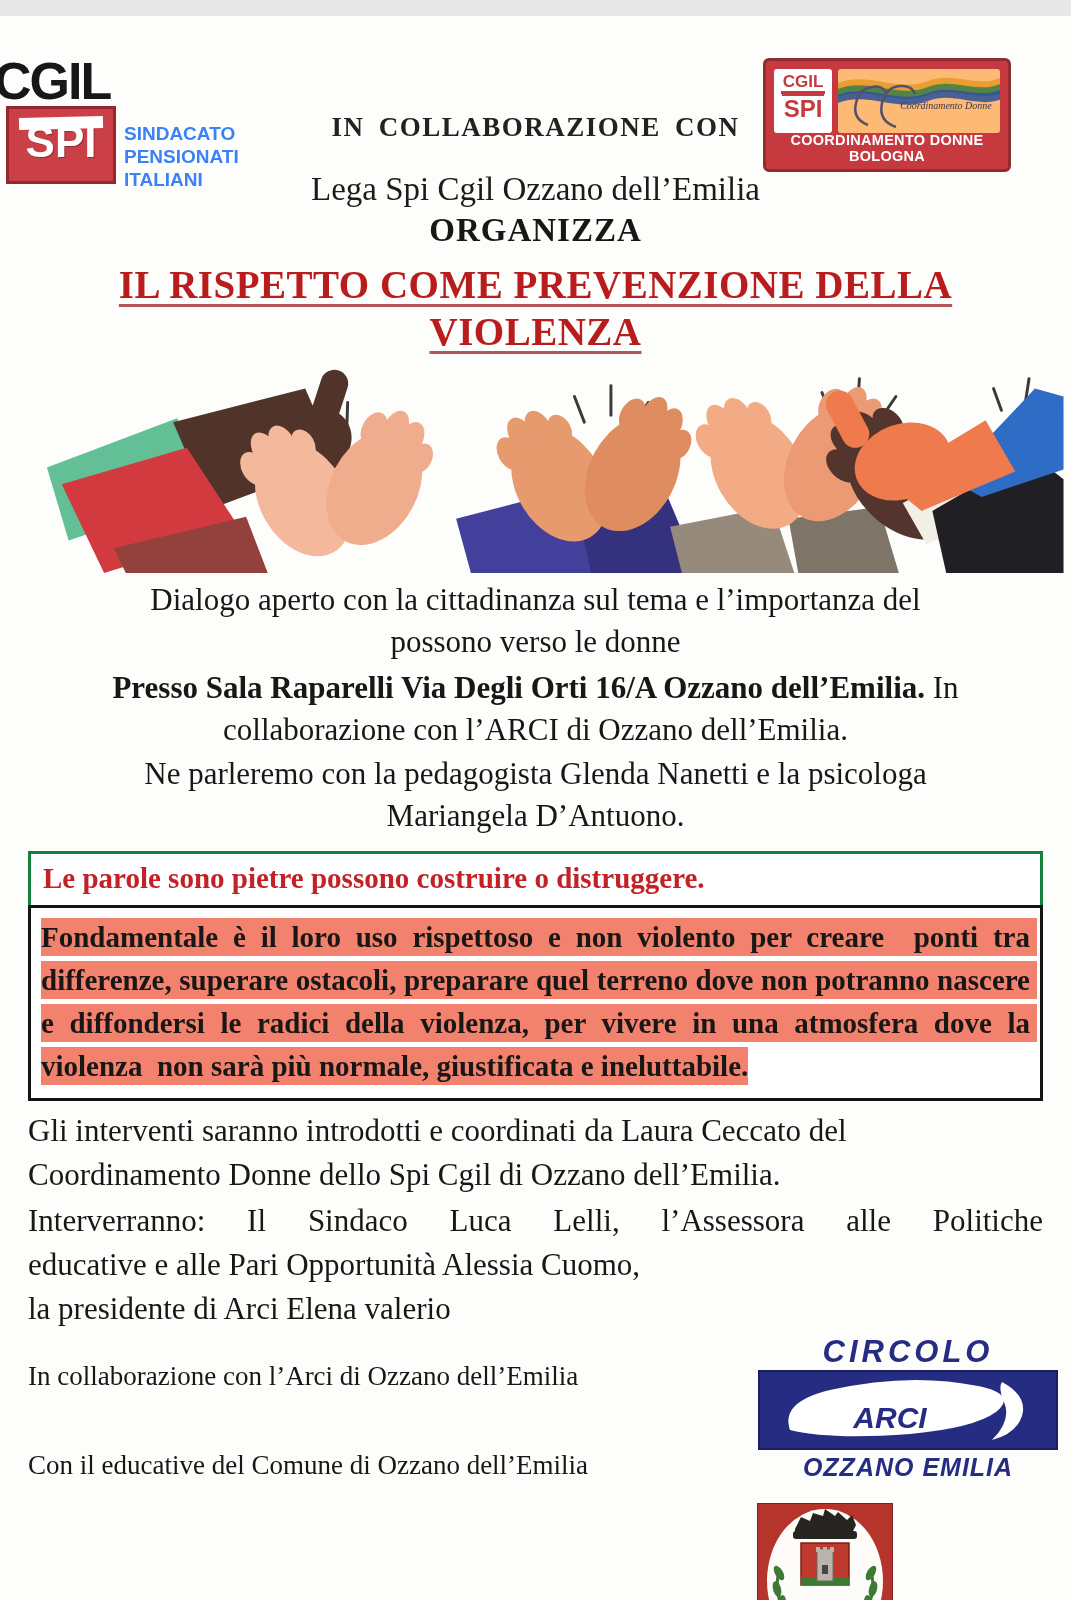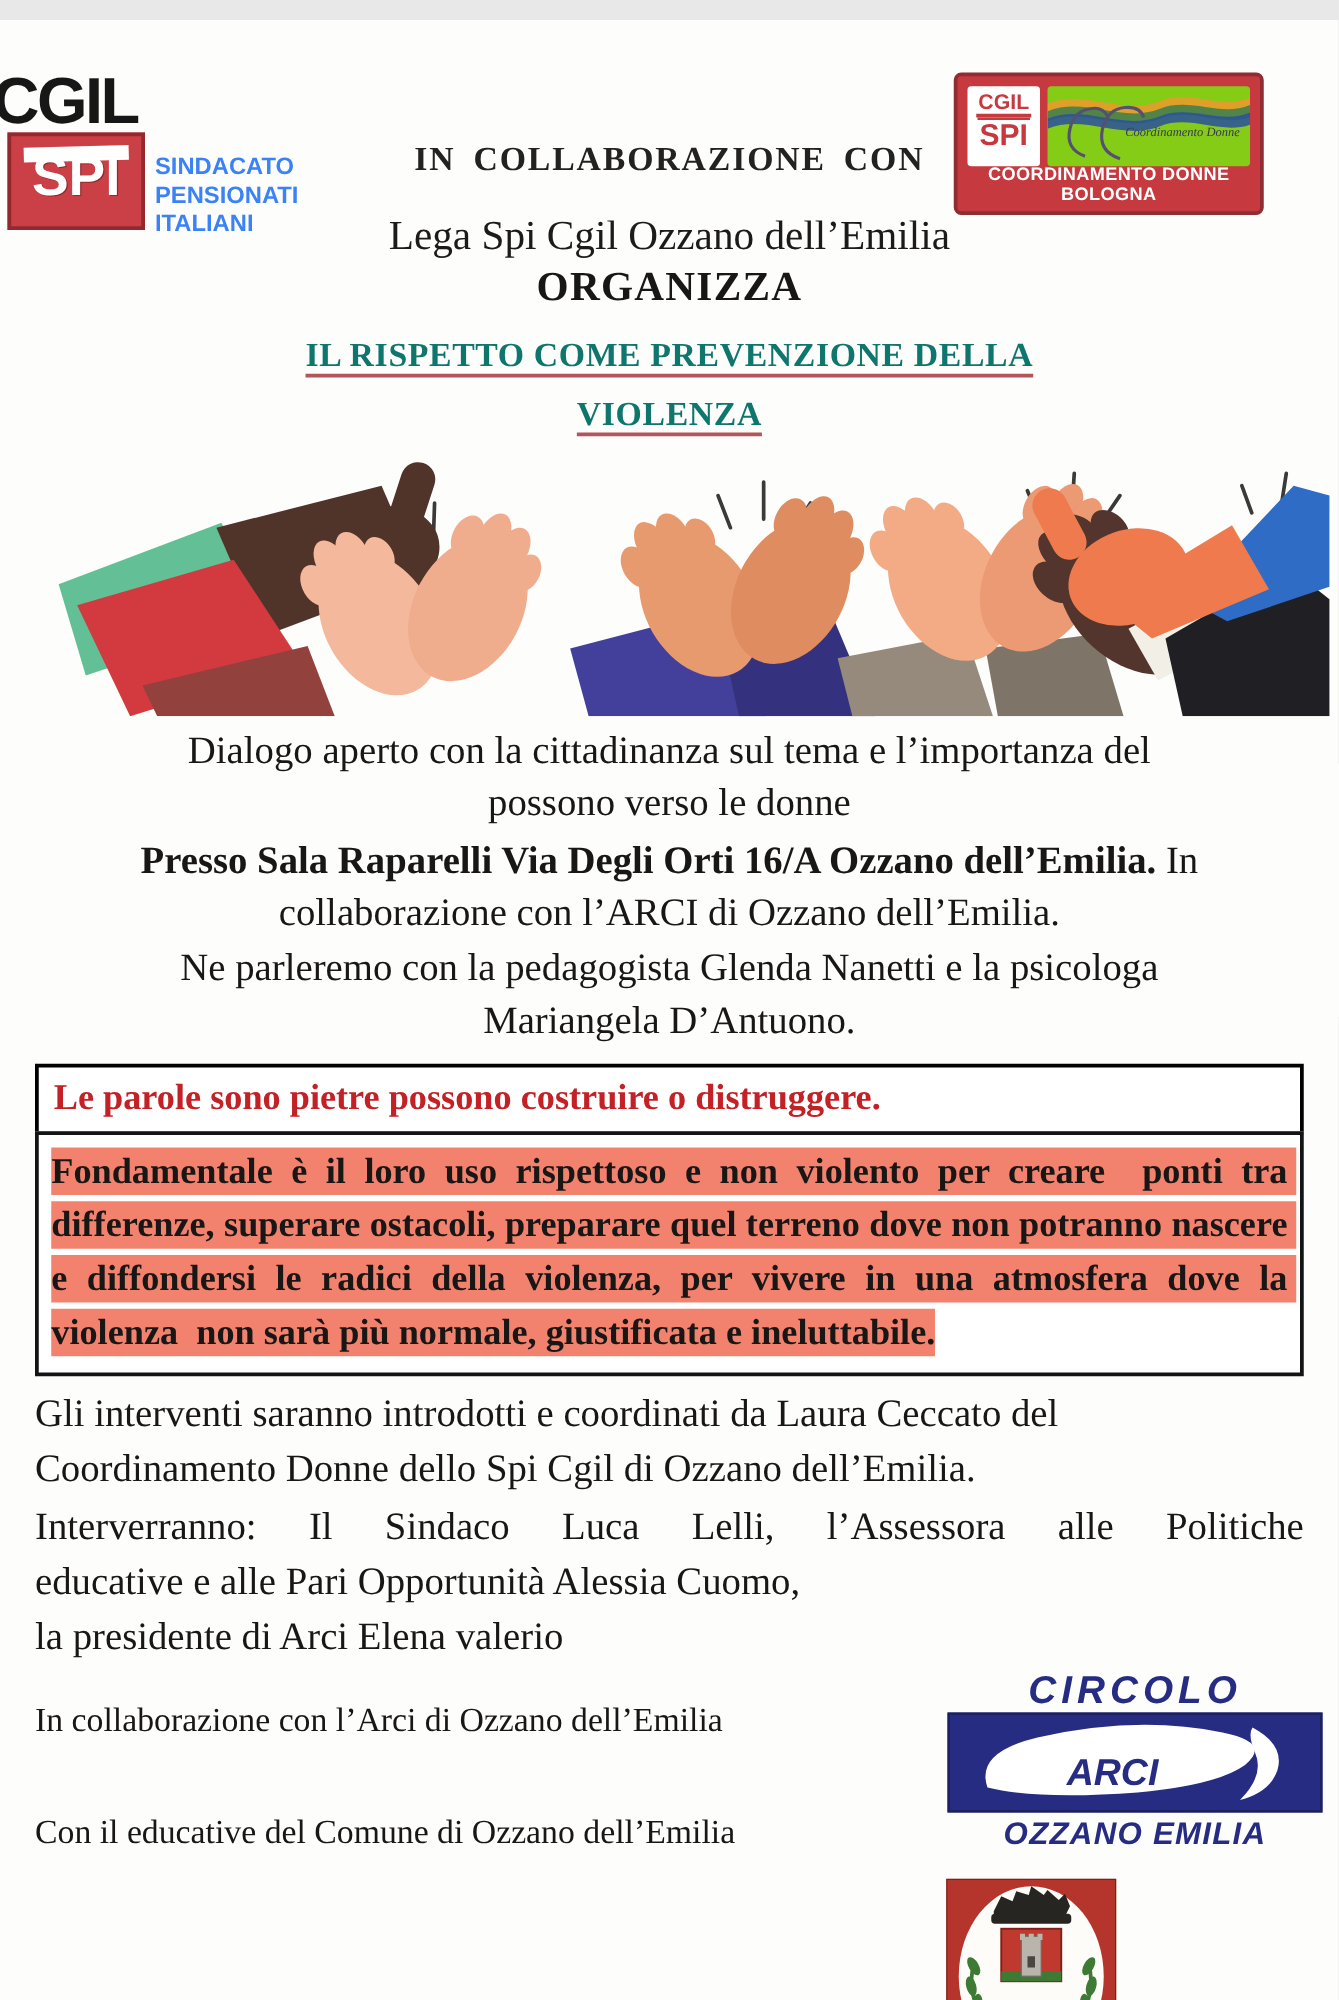--- a/index.html
+++ b/index.html
@@ -34,51 +34,51 @@
     position:absolute; left:763px; top:42px; width:248px; height:114px;
     background:#c5393f; border:3px solid #8f2d32; border-radius:6px; box-sizing:border-box;
   }
   .donne-logo .inner-left{
     position:absolute; left:8px; top:8px; width:58px; height:64px; background:#fff; border-radius:3px;
     text-align:center; font-family:"Liberation Sans","DejaVu Sans",sans-serif; color:#c5393f;
   }
   .donne-logo .inner-left .t1{font-weight:900; font-size:17px; line-height:18px; margin-top:4px; border-bottom:3px solid #c5393f; display:inline-block; padding:0 2px;}
   .donne-logo .inner-left .t2{font-weight:900; font-size:24px; line-height:26px; border-top:2px solid #c5393f; display:inline-block; padding:0 2px;}
   .donne-logo .inner-right{
-    position:absolute; left:72px; top:8px; right:8px; height:64px; background:#84cc16; border-radius:3px; overflow:hidden;
+    position:absolute; left:72px; top:8px; right:8px; height:64px; background:#fdba74; border-radius:3px; overflow:hidden;
   }
   .donne-banner{
     position:absolute; left:0; right:0; bottom:5px; text-align:center;
     font-family:"Liberation Sans","DejaVu Sans",sans-serif; font-weight:900;
     font-size:14.5px; color:#fff; letter-spacing:0.3px;
   }
   
   .collab-top{
     padding-top:96px; text-align:center; font-size:27px; font-weight:600;
     letter-spacing:1.5px; word-spacing:6px; color:#242220;
   }
   .organizer-line{margin-top:28px; text-align:center; font-size:33px; white-space:pre-line; color:#1d1b19;}
   .organizza{margin-top:4px; text-align:center; font-size:33px; font-weight:700; letter-spacing:1px;}
   .event-title{
-    margin-top:12px; text-align:center; font-size:27px; font-weight:700;
-    color:#0f766e; line-height:47px; white-space:pre-line;
+    margin-top:12px; text-align:center; font-size:39px; font-weight:700;
+    color:#b91c1c; line-height:47px; white-space:pre-line;
     text-decoration:underline; text-decoration-thickness:3px; text-underline-offset:6px;
     text-decoration-color:#b4555c; letter-spacing:0.5px;
   }
   
   .hands{display:block; margin:6px auto 0 auto;}
   
   .bodytext{padding:0 28px;}
   .dialog-line{margin-top:6px; text-align:center; font-size:31px; line-height:42px; white-space:pre-line;}
   .date-line{margin-top:2px; text-align:center; font-size:33px; font-weight:700;}
   .venue-line{margin-top:4px; text-align:center; font-size:31px; line-height:42px; white-space:pre-line;}
   .venue-line b{font-weight:700;}
   .speakers-line{margin-top:2px; text-align:center; font-size:31px; line-height:42px; white-space:pre-line;}
   .quote-box{
-    margin-top:14px; border:3px solid #000000; background:#fff;
+    margin-top:14px; border:3px solid #15803d; background:#fff;
     padding:8px 12px 10px 12px;
   }
   .quote-text{color:#c32126; font-weight:700; font-size:29px;}
   .highlight-box{
     margin-top:-3px; border:3px solid #141414; background:#fff;
     padding:8px 10px 10px 10px;
   }
   .highlight-text{
     font-size:29px; font-weight:700; line-height:43px;
     text-align:justify; white-space:pre-wrap; margin:0;

